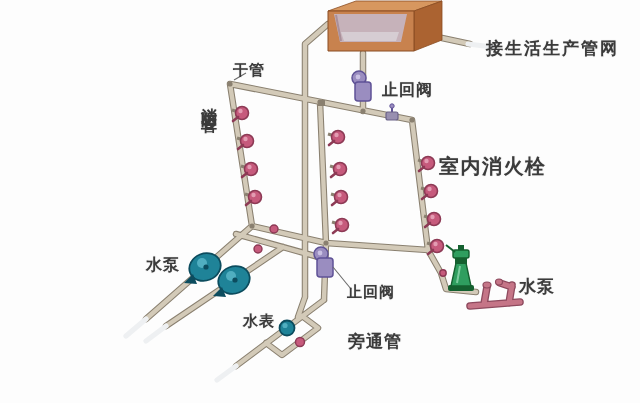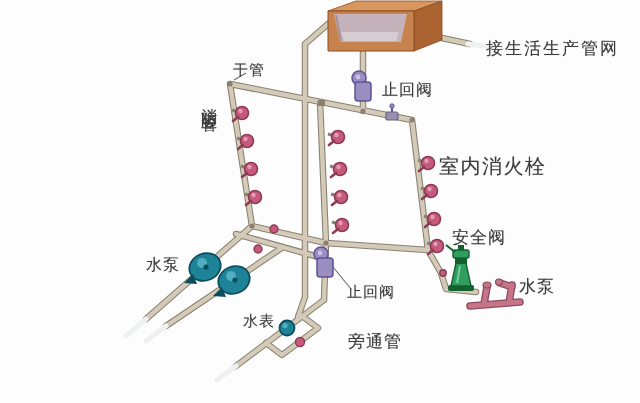--- a/index.html
+++ b/index.html
@@ -40,21 +40,21 @@
   
   .cp-under { fill:none; stroke: var(--pinkCouplerEdge, #8e4a5e); stroke-width:7.6; stroke-linecap:round; stroke-linejoin:round; }
   .cp-over  { fill:none; stroke: var(--pinkCoupler, #c57587); stroke-width:5; stroke-linecap:round; stroke-linejoin:round; }
   .cp-cap   { fill: var(--pinkCoupler, #c57587); stroke: var(--pinkCouplerEdge, #8e4a5e); stroke-width:1.2; }
 
   .leader { stroke: var(--leader, #6b6b6b); stroke-width:1.1; fill:none; }
 
   
   .lbl {
     position:absolute; color: var(--text, #3b3b3b);
-    font-weight:400; white-space:nowrap; letter-spacing:1px;
+    font-weight:700; white-space:nowrap; letter-spacing:1px;
     text-shadow: 0 0 1px rgba(60,60,60,.35);
   }
   .lbl-v { writing-mode: vertical-rl; letter-spacing:3px; }
 </style>
 </head>
 <body>
 
 <div class="stage">
 
   <svg width="640" height="403" viewBox="0 0 640 403" xmlns="http://www.w3.org/2000/svg">
@@ -185,21 +185,20 @@
   <div class="lbl" style="left:486px; top:37px; font-size:17px; letter-spacing:2px;">接生活生产管网</div>
 
   <div class="lbl" style="left:233px; top:61px; font-size:15px;">干管</div>
 
   <div class="lbl" style="left:382px; top:80px; font-size:16px;">止回阀</div>
 
   <div class="lbl lbl-v" style="left:198px; top:95px; font-size:16px; height:86px;">消防竖管</div>
 
   <div class="lbl" style="left:439px; top:153px; font-size:20px; letter-spacing:1.5px;">室内消火栓</div>
 
-  <div class="lbl" style="left:452px; top:226px; font-size:17px;">安全阀</div>
 
   <div class="lbl" style="left:146px; top:255px; font-size:16px;">水泵</div>
 
   <div class="lbl" style="left:347px; top:283px; font-size:15px;">止回阀</div>
 
   <div class="lbl" style="left:243px; top:312px; font-size:15px;">水表</div>
 
   <div class="lbl" style="left:336px; top:330px; font-size:17px;margin-left:12px;">旁通管</div>
 
   <div class="lbl" style="left:519px; top:275px; font-size:17px;">水泵</div>

